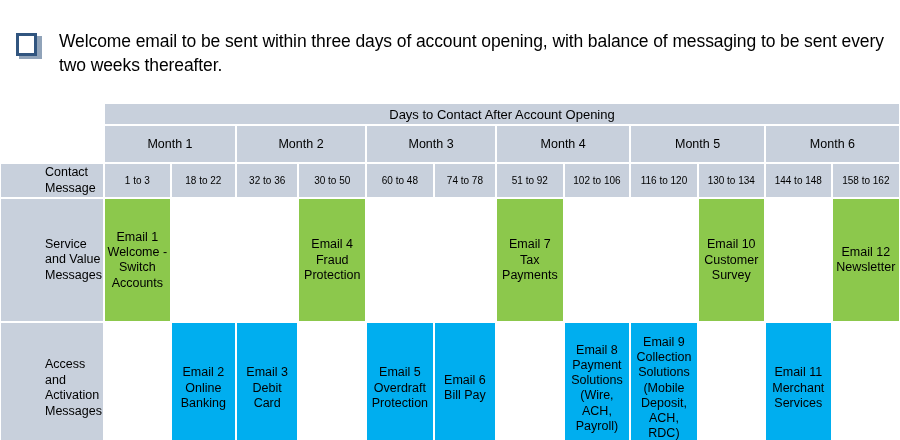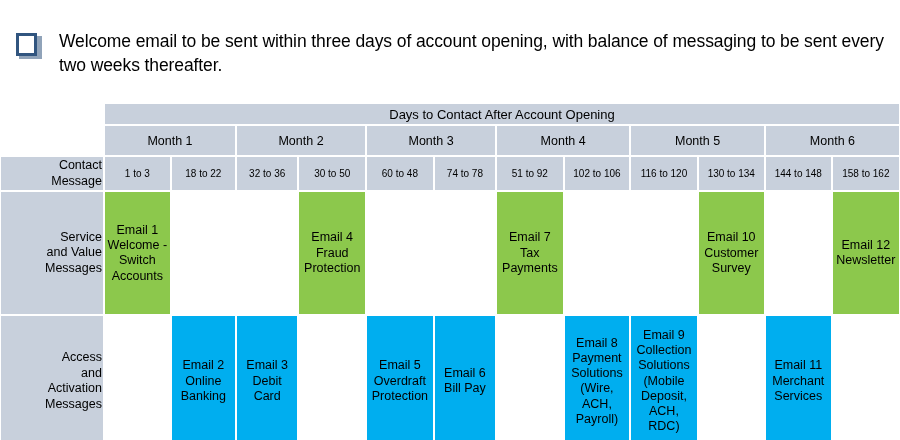--- a/index.html
+++ b/index.html
@@ -76,26 +76,26 @@
   .hdr {
     background: #c8d0dc;
     color: #000;
     text-align: center;
     vertical-align: middle;
     font-size: 12.5px;
     border: 1px solid #ffffff;
     box-sizing: border-box;
   }
   .hdr-top    { height: 22px; font-size: 13px; }
-  .hdr-month  { height: 31px; font-size: 12.5px; }
+  .hdr-month  { height: 38px; font-size: 12.5px; }
   .hdr-days   { height: 29px; font-size: 10px; }
 
   .rowlabel {
     background: #c8d0dc;
-    text-align: right;
+    text-align: left;
     vertical-align: middle;
     font-size: 12.5px;
     line-height: 1.25;
     border: 1px solid #ffffff;
     box-sizing: border-box;
     width: 70px;
     padding-left: 44px;
   }
   .corner-blank {
     background: #ffffff;

